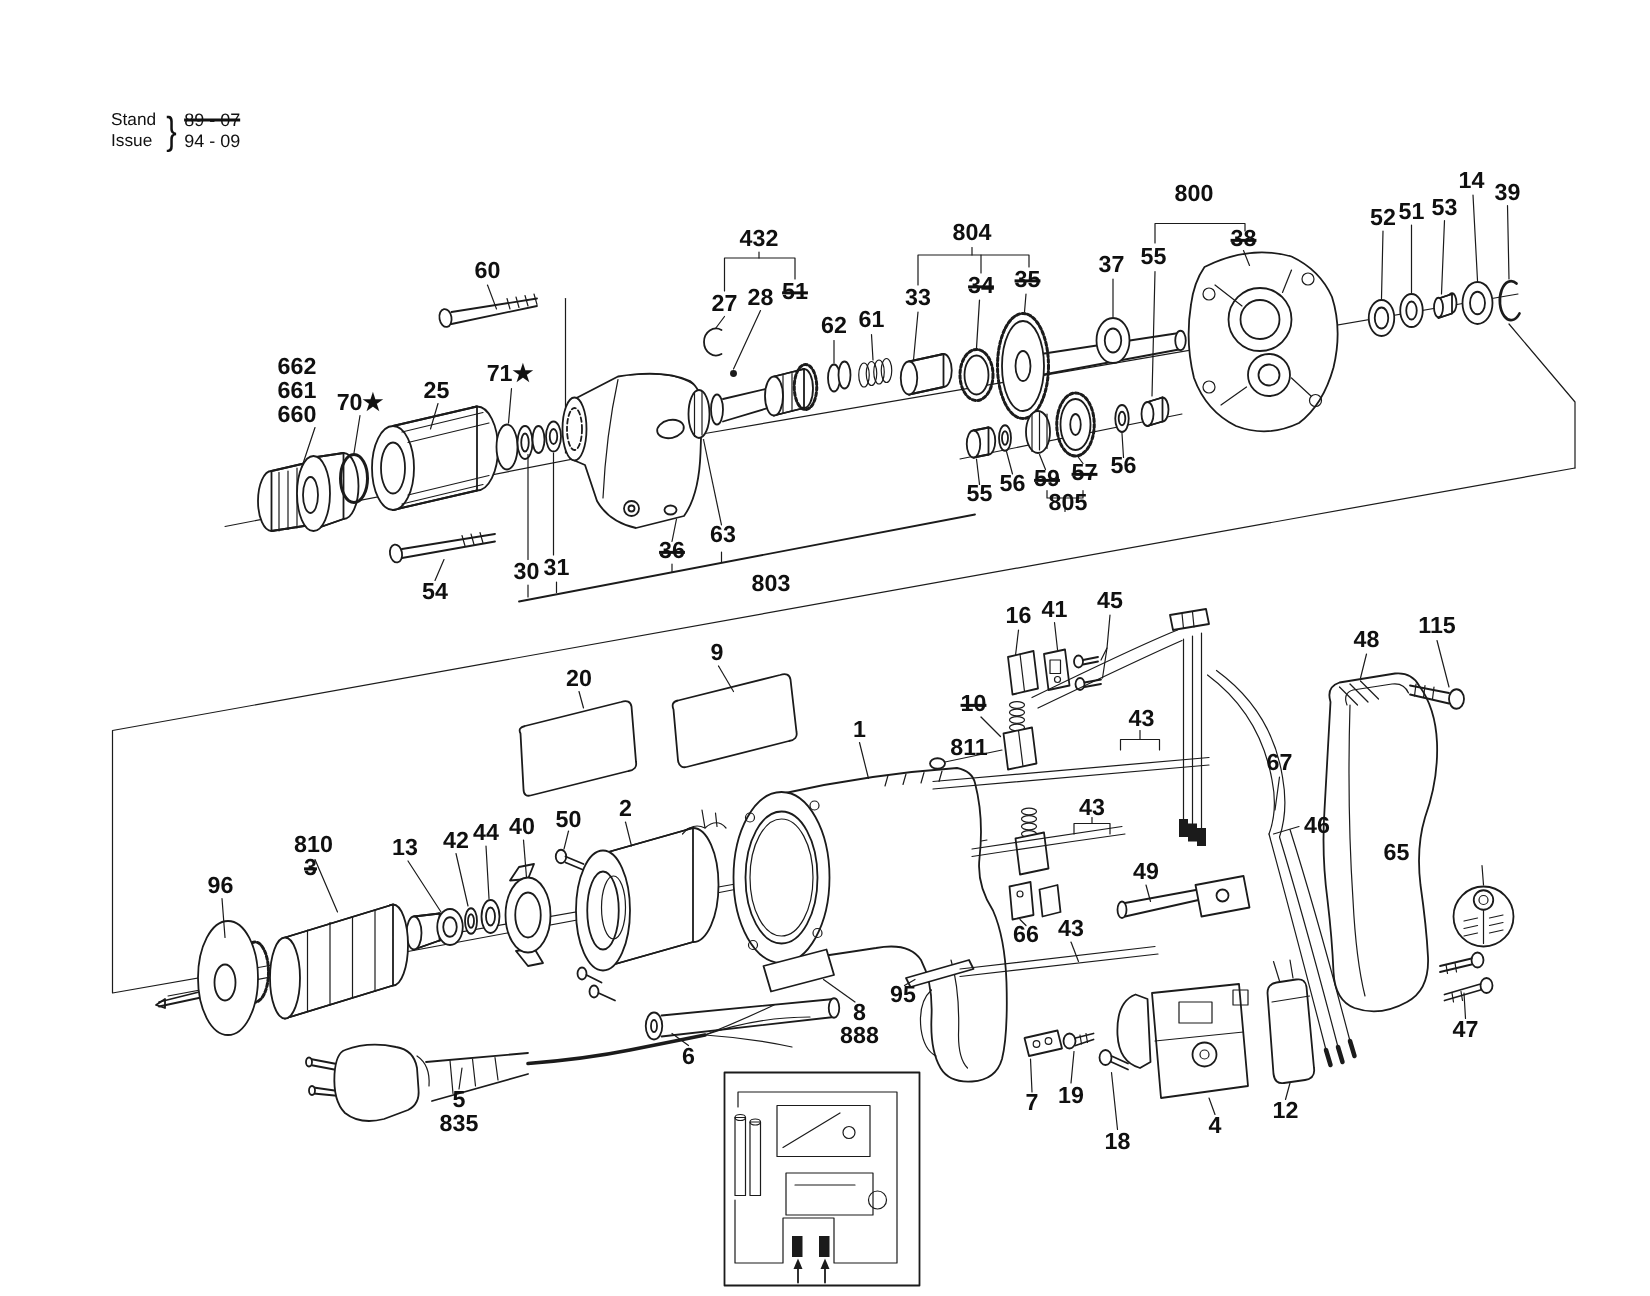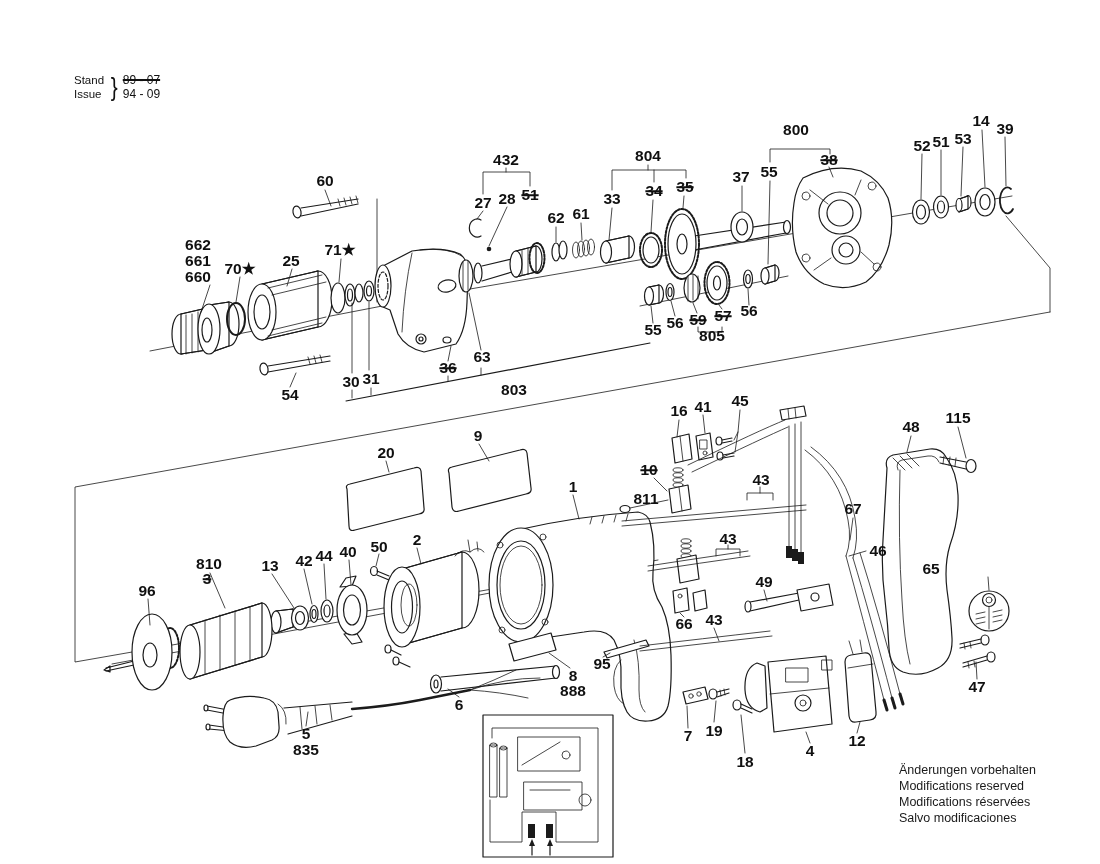--- a/index.html
+++ b/index.html
@@ -700,20 +700,14 @@
       <span class="callout" style="left: 459px; top: 705px;">6</span>
       <span class="callout" style="left: 306px; top: 734px;">5</span>
       <span class="callout" style="left: 306px; top: 750px;">835</span>
       <span class="callout" style="left: 688px; top: 736px;">7</span>
       <span class="callout" style="left: 714px; top: 731px;">19</span>
       <span class="callout" style="left: 745px; top: 762px;">18</span>
       <span class="callout" style="left: 810px; top: 751px;">4</span>
       <span class="callout" style="left: 857px; top: 741px;">12</span>
     </div>
 
-  <div class="footer">
-    <div>Änderungen vorbehalten</div>
-    <div>Modifications reserved</div>
-    <div>Modifications réservées</div>
-    <div>Salvo modificaciones</div>
-  </div>
 
 </div>
 
 </body></html>

